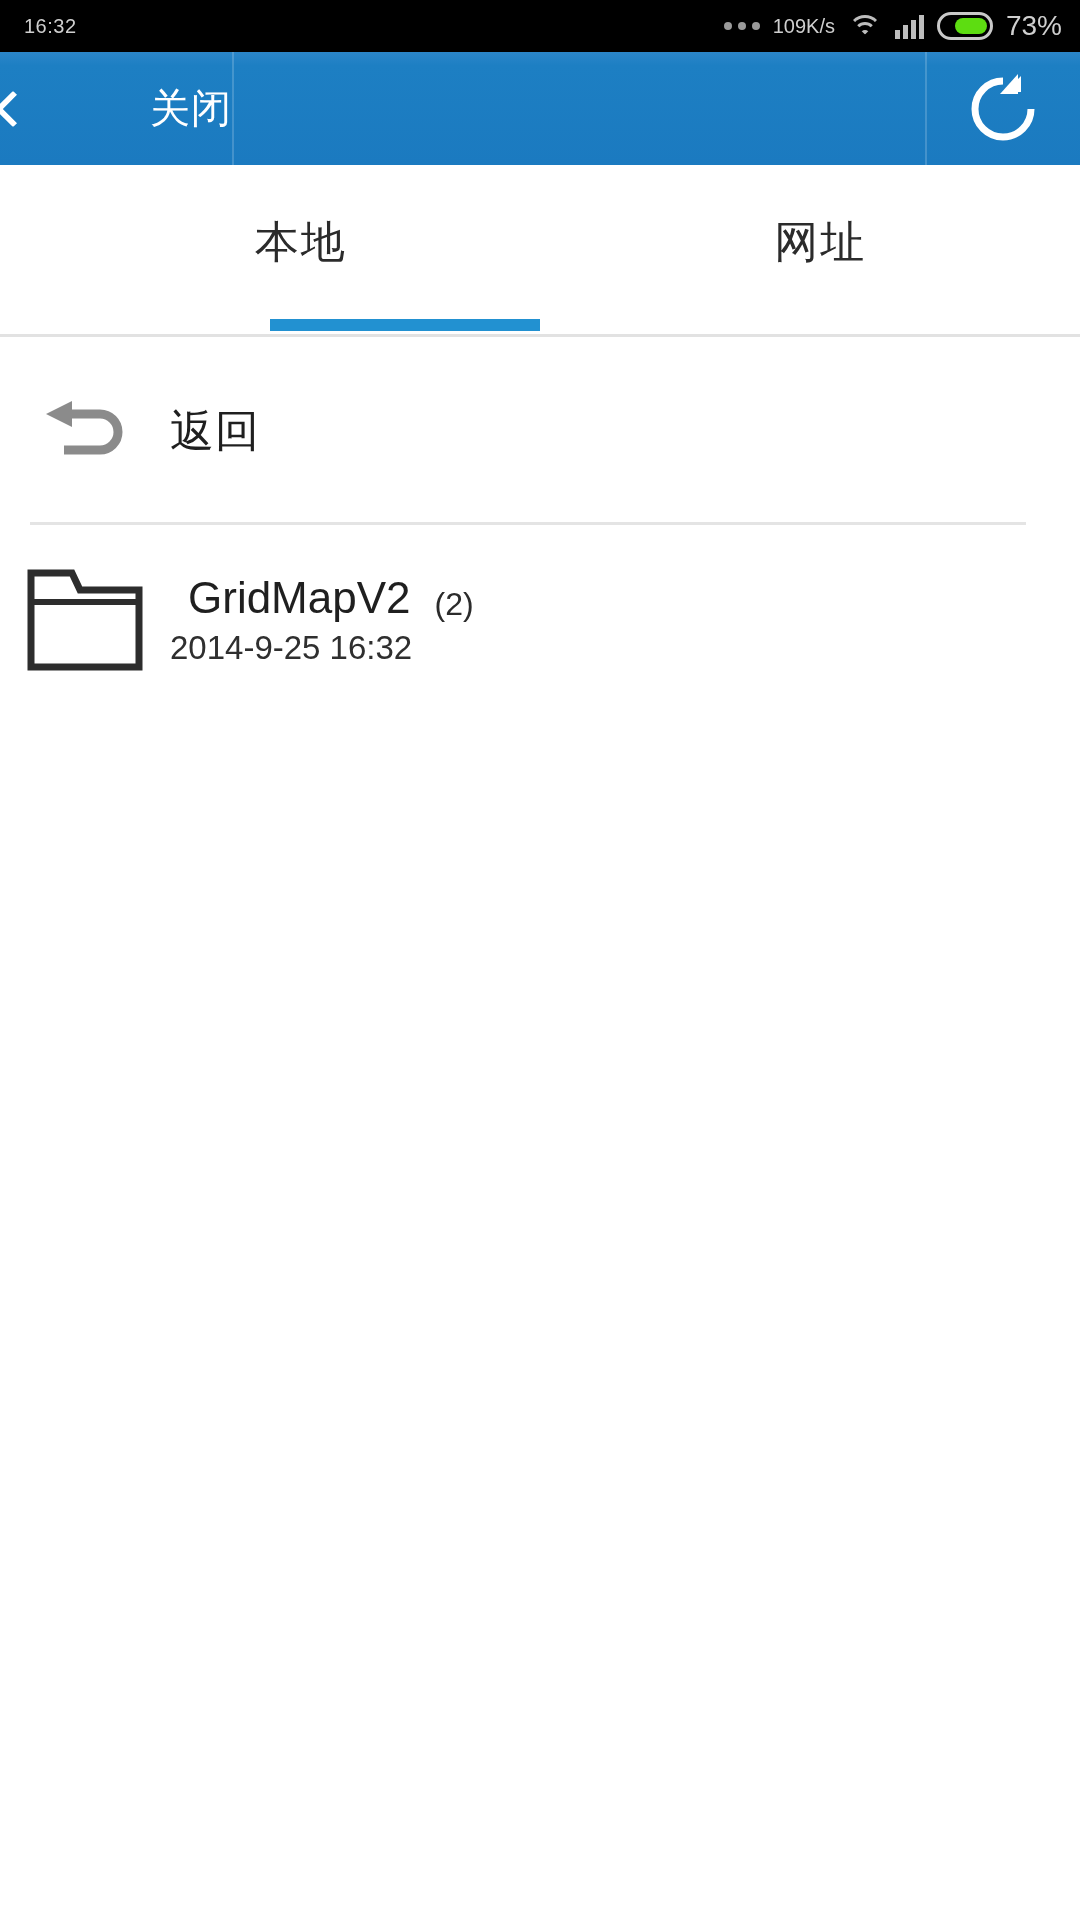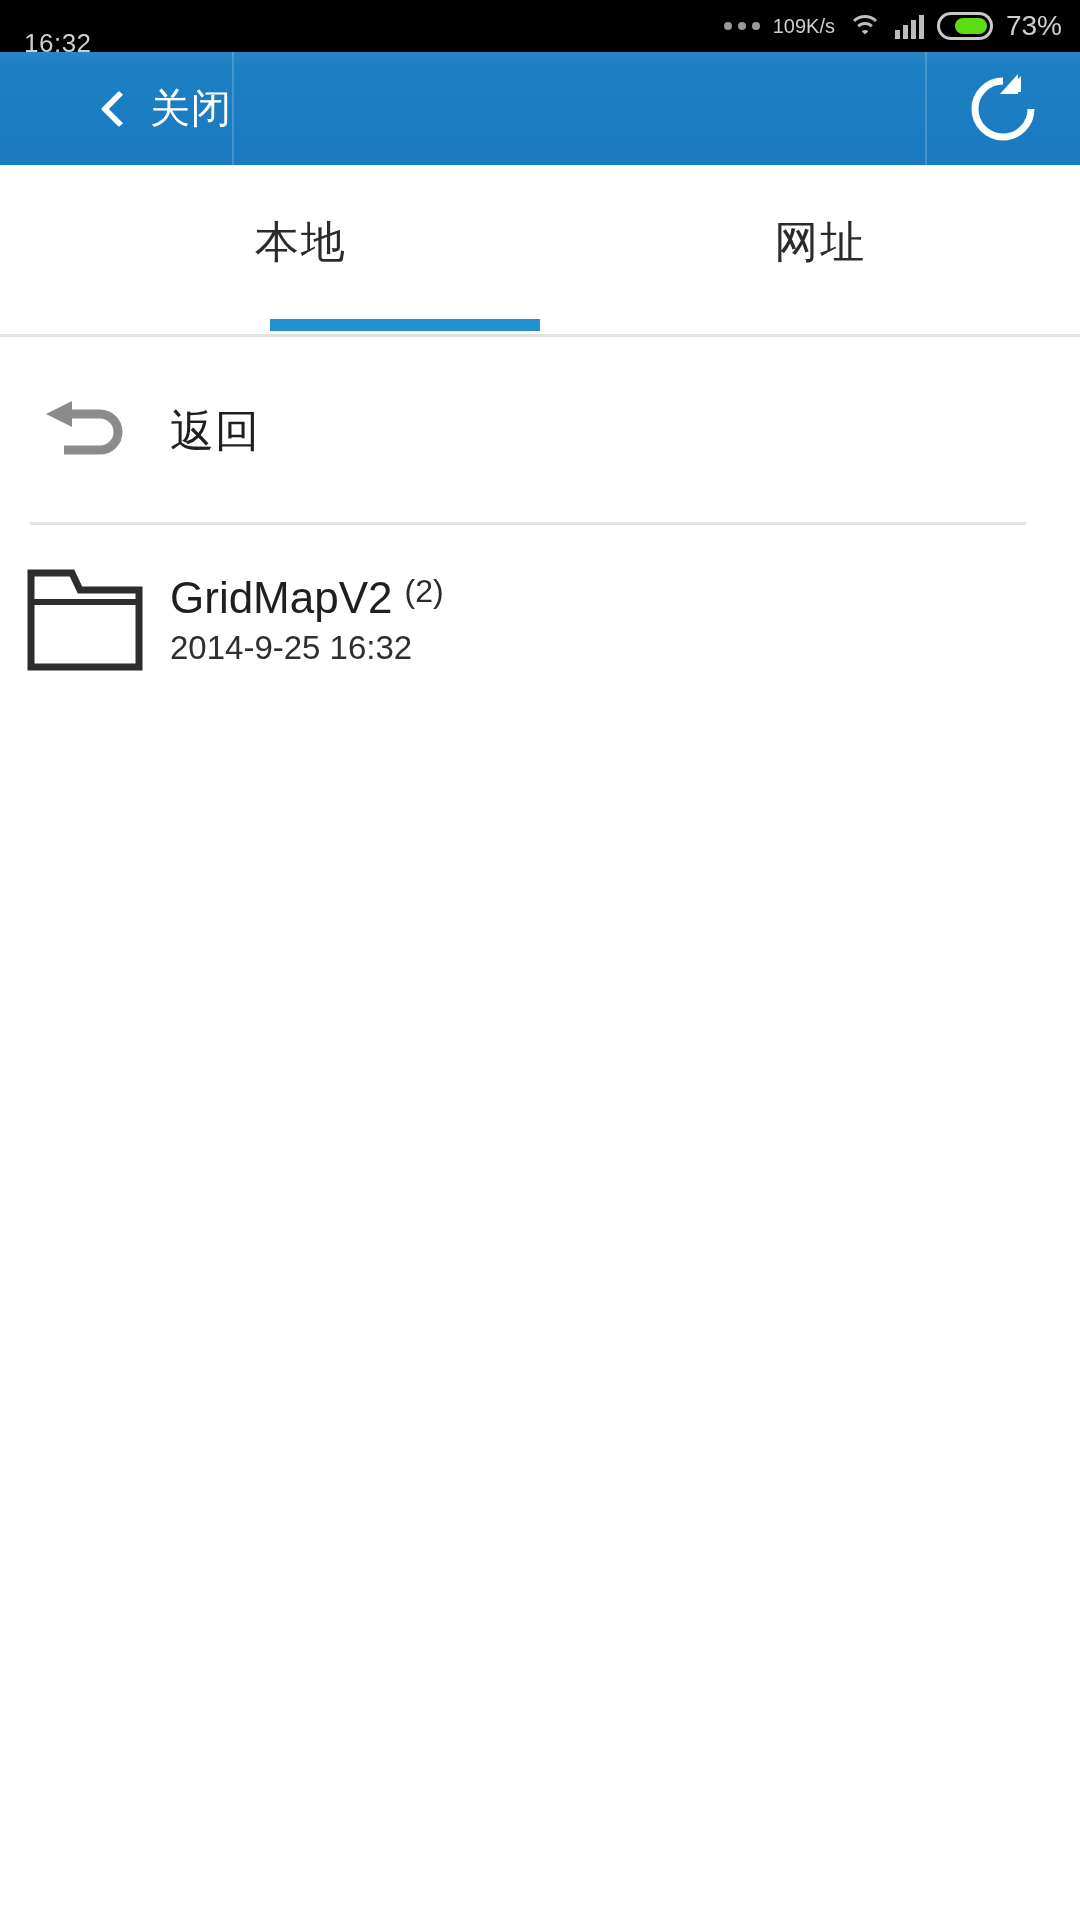--- a/index.html
+++ b/index.html
@@ -14,21 +14,21 @@
   .statusbar{
     position:relative;
     height:52px; width:1080px;
     background:#000000;
     display:flex; align-items:center;
     color:#d6d6d6;
   }
   .sb-time{
     position:absolute; left:24px; top:50%;
     transform:translateY(-50%);
-    font-size:26px; color:#cfcfcf; letter-spacing:0.5px;margin-top:17px;
+    font-size:20px; color:#cfcfcf; letter-spacing:0.5px;
   }
   .sb-right{
     position:absolute; right:18px; top:50%;
     transform:translateY(-50%);
     display:flex; align-items:center; gap:13px;
   }
   .sb-dots{ display:flex; align-items:center; gap:6px; }
   .sb-dots i{ width:8px; height:8px; border-radius:50%; background:#9a9a9a; display:block; }
   .sb-speed{ font-size:20px; color:#cfcfcf; letter-spacing:0px; }
   .sb-wifi{ width:34px; height:26px; position:relative; }
@@ -62,21 +62,21 @@
     display:flex; align-items:center;
   }
   .hdr-divider{
     position:absolute; top:0; bottom:0; width:2px;
     background:rgba(255,255,255,0.18);
   }
   .hdr-divider.left{ left:232px; }
   .hdr-divider.right{ left:925px; }
   .hdr-close{
     position:absolute; left:0; top:0; width:232px; height:113px;
-    display:flex; align-items:center; justify-content:flex-end; gap:18px;
+    display:flex; align-items:center; justify-content:space-between; gap:18px;
   }
   .chev-left{
     width:26px; height:26px; display:block;
     border-left:6px solid #ffffff; border-bottom:6px solid #ffffff;
     transform:rotate(45deg); border-radius:2px;
   }
   .hdr-close-label{ font-size:40px; color:#ffffff; letter-spacing:1px; }
   .hdr-title{
     position:absolute; left:232px; right:155px; top:0; height:113px;
     display:flex; align-items:center; justify-content:center;
@@ -128,21 +128,21 @@
 
   
   .return-icon{ width:86px; height:62px; display:block; }
 
   
   .folder-icon{ width:118px; height:104px; display:block; }
 
   .row-text{ display:flex; flex-direction:column; justify-content:center; gap:6px; }
   .back-label{ font-size:44px; color:#1f1f1f; letter-spacing:1px; }
 
-  .file-title-line{ display:flex; align-items:flex-start; gap:12px; }
+  .file-title-line{ display:flex; align-items:flex-end; gap:24px;margin-left:18px; }
   .file-name{ font-size:44px; color:#1f1f1f; letter-spacing:0px; }
   .file-count{ font-size:32px; color:#2b2b2b; }
   .file-date{ font-size:33px; color:#2f2f2f; letter-spacing:0px; }
 
   .spacer{ flex:1 1 auto; background:#ffffff; }
 </style>
 </head>
 <body>
 
 <div class="statusbar">

